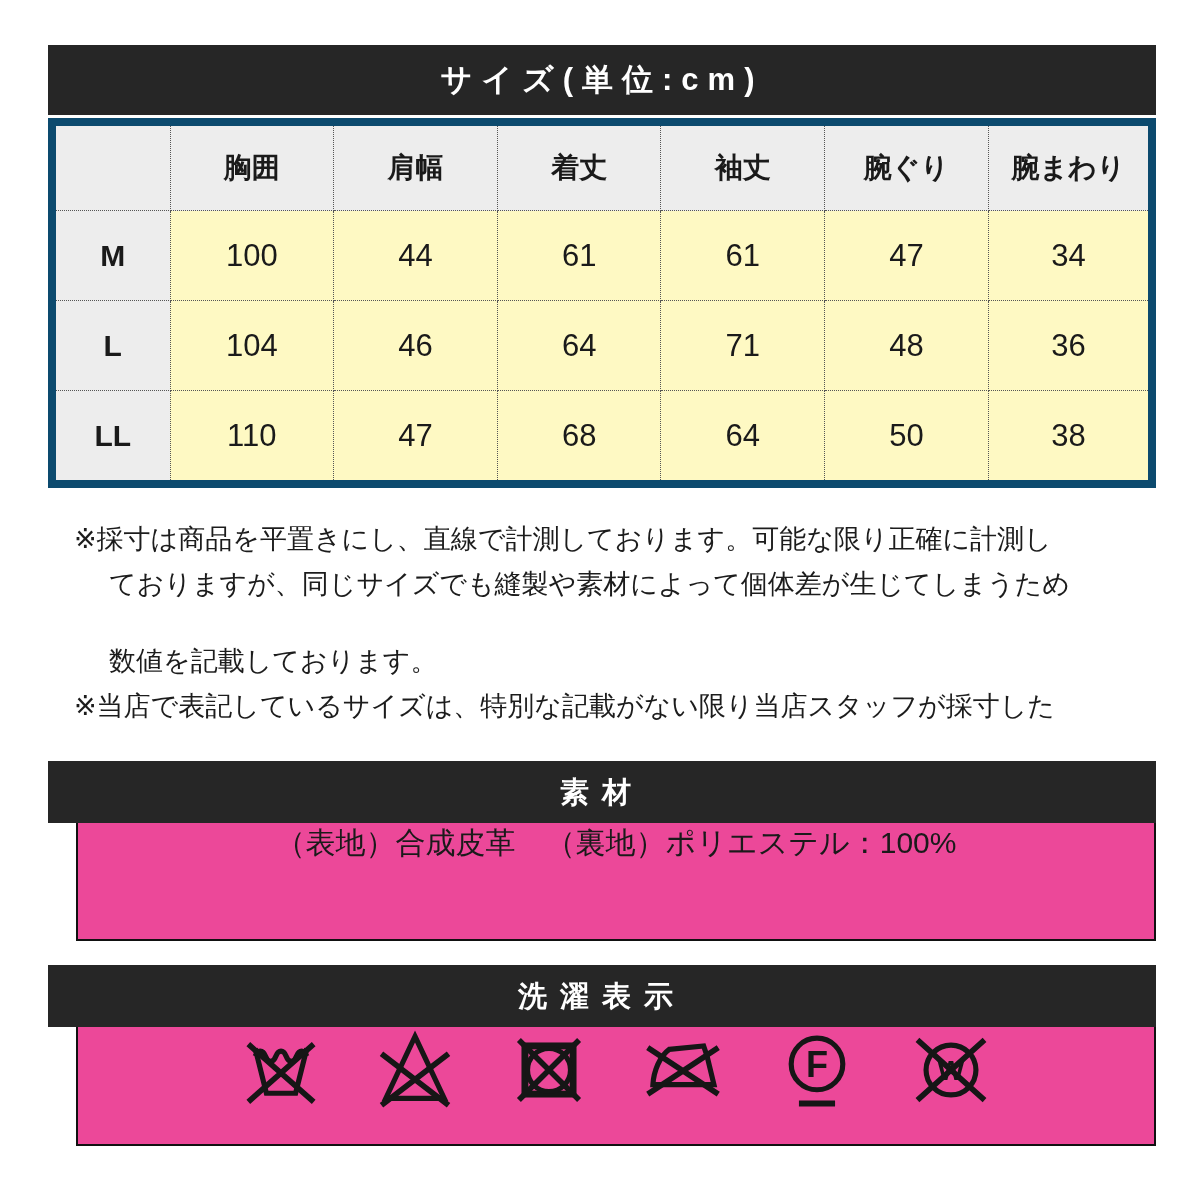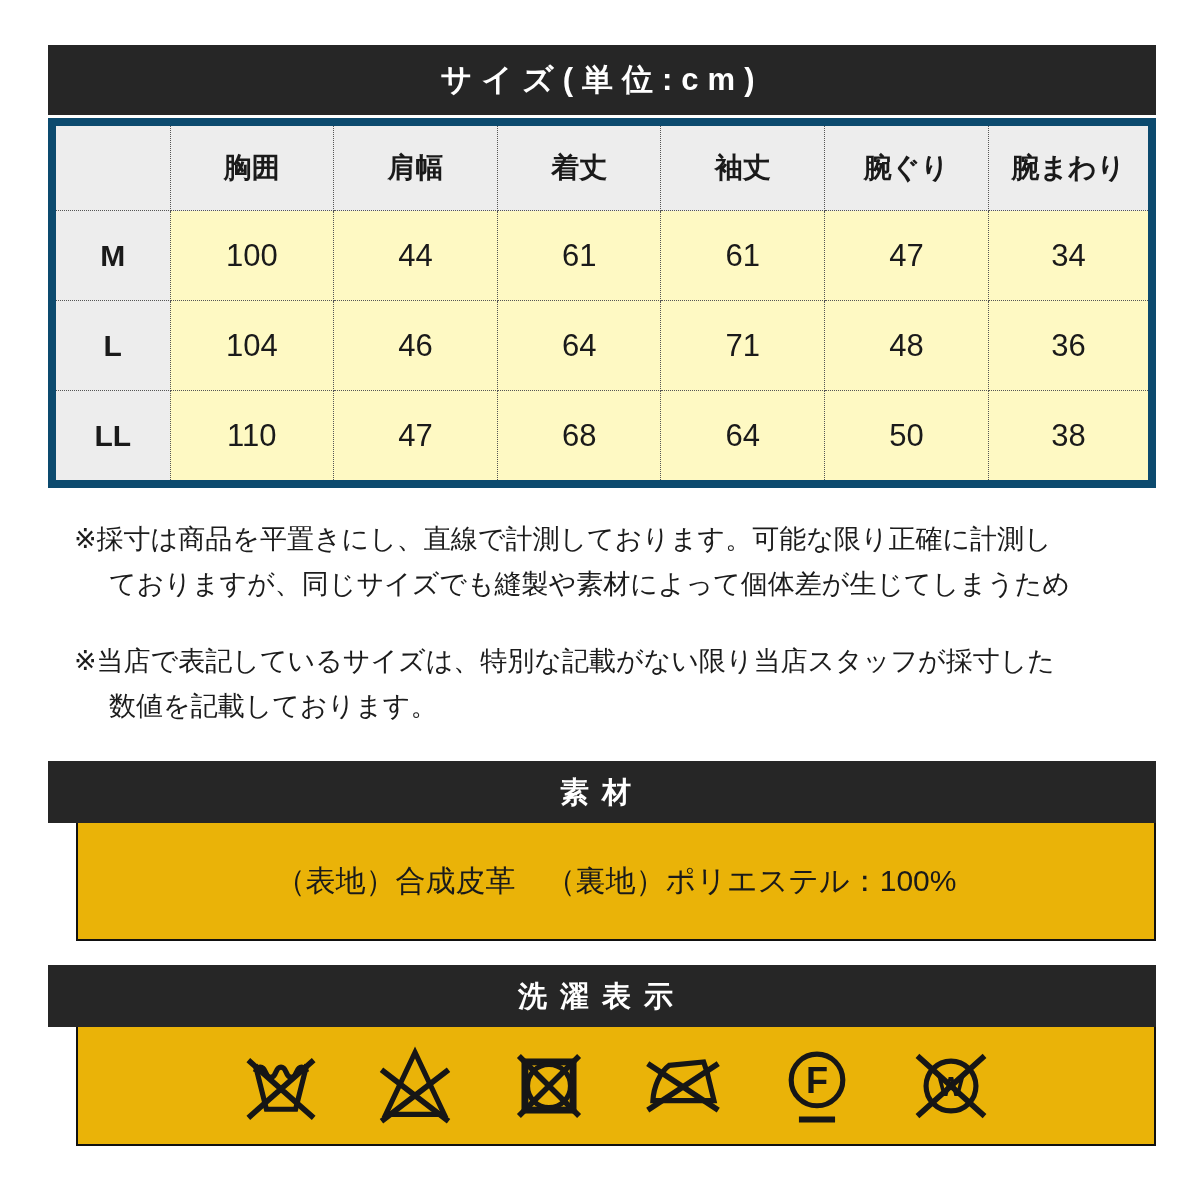--- a/index.html
+++ b/index.html
@@ -47,22 +47,22 @@
 
   
   .notes { margin-top:29px; padding-left:26px; font-size:27px; line-height:45px; color:#1c1c1c; }
   .note { margin:0 0 32px 0; }
   .note-line { white-space:nowrap; }
   .note-line.cont { padding-left:35px; }
 
   
   .mat-bar { margin-top:12px; }
   .box-body {
-    border:2px solid #111; border-top:none; background:#eab308;
-    display:flex; align-items:center; justify-content:center;margin-left:28px;
+    border:2px solid #111; border-top:none; background:#ec4899;
+    display:flex; justify-content:center;margin-left:28px;
   }
   .mat-body { height:116px; font-size:30px; }
   .wash-bar { margin-top:24px; }
   .wash-body { height:117px; gap:48px; }
   .care-icon { width:86px; height:86px; display:block; }
   .care-icon text { font-family:"Liberation Sans","DejaVu Sans",sans-serif; }
 </style>
 </head>
 <body>
 
@@ -126,22 +126,22 @@
         </tbody>
       </table>
     </section>
 
     <div class="notes">
       <div class="note">
         <div class="note-line">※採寸は商品を平置きにし、直線で計測しております。可能な限り正確に計測し</div>
         <div class="note-line cont">ておりますが、同じサイズでも縫製や素材によって個体差が生じてしまうため</div>
       </div>
       <div class="note">
+        <div class="note-line cont">数値を記載しております。</div>
         <div class="note-line">※当店で表記しているサイズは、特別な記載がない限り当店スタッフが採寸した</div>
-        <div class="note-line cont">数値を記載しております。</div>
       </div>
     </div>
 
     <section>
       <div class="bar small-bar mat-bar">
         <span>素材</span>
       </div>
       <div class="box-body mat-body">
         <span>（表地）合成皮革　（裏地）ポリエステル：100%</span>
       </div>

